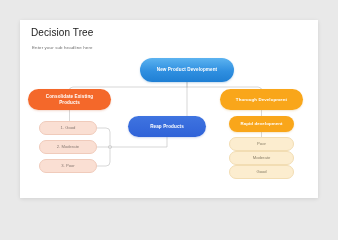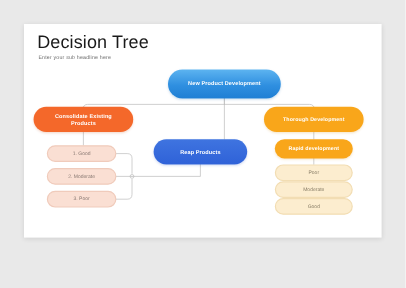--- a/index.html
+++ b/index.html
@@ -24,21 +24,21 @@
     background: #ffffff;
     box-shadow: 0 1px 4px rgba(0,0,0,0.10);
     overflow: hidden;
   }
 
   
   #slide-title {
     position: absolute;
     left: 11px;
     top: 7px;
-    font-size: 15px;
+    font-size: 10px;
     font-weight: 400;
     color: #1a1a1a;
     letter-spacing: 0.1px;
     white-space: nowrap;
   }
   #slide-subtitle {
     position: absolute;
     left: 12px;
     top: 25px;
     font-size: 4.4px;

